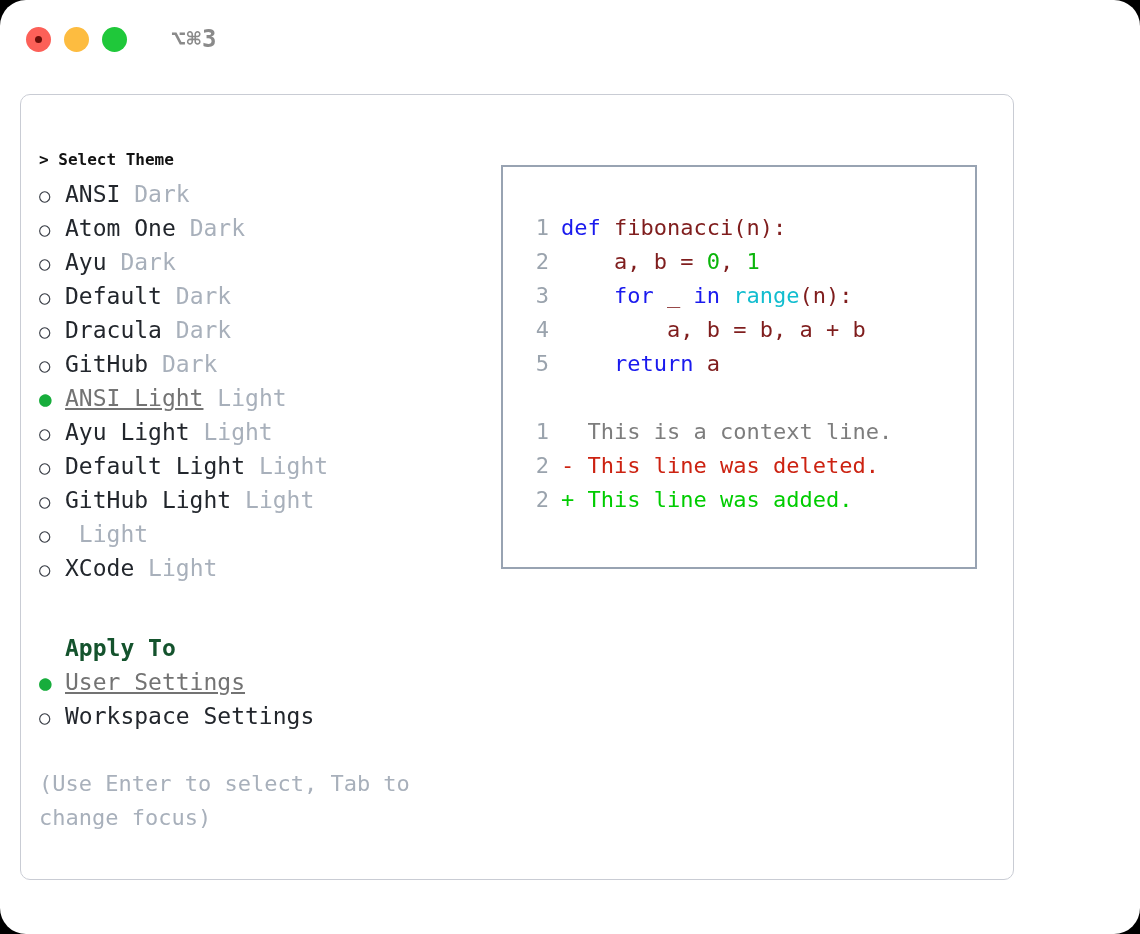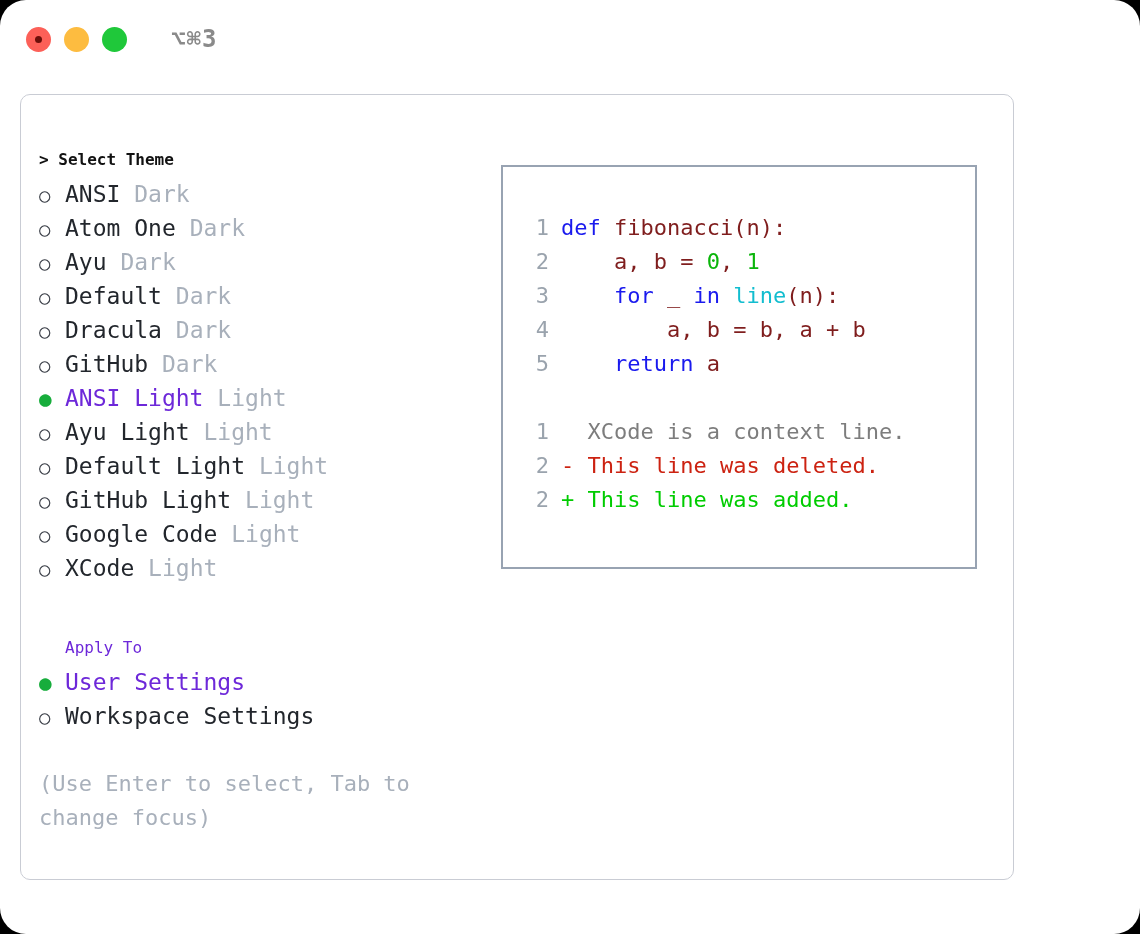--- a/index.html
+++ b/index.html
@@ -103,32 +103,33 @@
   }
   .bullet {
     width: 26px;
     flex: 0 0 26px;
     font-size: 19px;
     color: #3c4049;
     line-height: 34px;
   }
   .bullet.sel { color: #17ad3c; font-size: 21px; }
   .opt-label { color: #22262c; }
-  .opt-row.selected .opt-label { color: #6d28d9; }
+  .opt-row.selected .opt-label { color: #737373; text-decoration: underline; }
   .opt-variant { color: #a8b0bb; }
   .opt-row.selected .opt-variant { color: #a8b0bb; }
 
   .section-gap { height: 46px; }
   .sub-head {
-    font-size: 16px;
-    color: #6d28d9;
+    font-size: 23px;
+    color: #14532d;
     line-height: 34px;
     height: 34px;
     padding-left: 26px;
     white-space: pre;
+    font-weight: bold;
   }
   .hint {
     margin-top: 34px;
     font-size: 22px;
     color: #a8b0bb;
     line-height: 34px;
     width: 420px;
     white-space: pre-wrap;
   }
 
@@ -205,48 +206,48 @@
           <div class="opt-row"><span class="bullet">○</span><span class="opt-label">ANSI</span><span> </span><span class="opt-variant">Dark</span></div>
           <div class="opt-row"><span class="bullet">○</span><span class="opt-label">Atom One</span><span> </span><span class="opt-variant">Dark</span></div>
           <div class="opt-row"><span class="bullet">○</span><span class="opt-label">Ayu</span><span> </span><span class="opt-variant">Dark</span></div>
           <div class="opt-row"><span class="bullet">○</span><span class="opt-label">Default</span><span> </span><span class="opt-variant">Dark</span></div>
           <div class="opt-row"><span class="bullet">○</span><span class="opt-label">Dracula</span><span> </span><span class="opt-variant">Dark</span></div>
           <div class="opt-row"><span class="bullet">○</span><span class="opt-label">GitHub</span><span> </span><span class="opt-variant">Dark</span></div>
           <div class="opt-row selected"><span class="bullet sel">●</span><span class="opt-label">ANSI Light</span><span> </span><span class="opt-variant">Light</span></div>
           <div class="opt-row"><span class="bullet">○</span><span class="opt-label">Ayu Light</span><span> </span><span class="opt-variant">Light</span></div>
           <div class="opt-row"><span class="bullet">○</span><span class="opt-label">Default Light</span><span> </span><span class="opt-variant">Light</span></div>
           <div class="opt-row"><span class="bullet">○</span><span class="opt-label">GitHub Light</span><span> </span><span class="opt-variant">Light</span></div>
-          <div class="opt-row"><span class="bullet">○</span><span class="opt-label">Google Code</span><span> </span><span class="opt-variant">Light</span></div>
+          <div class="opt-row"><span class="bullet">○</span><span> </span><span class="opt-variant">Light</span></div>
           <div class="opt-row"><span class="bullet">○</span><span class="opt-label">XCode</span><span> </span><span class="opt-variant">Light</span></div>
         </div>
 
       <div class="section-gap"></div>
 
       <div class="sub-head">Apply To</div>
 
       <div id="apply-list">
           <div class="opt-row selected"><span class="bullet sel">●</span><span class="opt-label">User Settings</span></div>
           <div class="opt-row"><span class="bullet">○</span><span class="opt-label">Workspace Settings</span></div>
         </div>
 
       <div class="hint">(Use Enter to select, Tab to change focus)</div>
     </div>
 
     <div id="right-col">
       <div id="preview-panel">
         <div id="code-block">
             <div class="code-line"><span class="lnum">1</span><span class="code-body"><span class="tok-kw">def </span><span class="tok-id">fibonacci(n):</span></span></div>
             <div class="code-line"><span class="lnum">2</span><span class="code-body"><span class="tok-id">    a, b = </span><span class="tok-num">0</span><span class="tok-id">, </span><span class="tok-num">1</span></span></div>
-            <div class="code-line"><span class="lnum">3</span><span class="code-body"><span class="tok-id">    </span><span class="tok-kw">for</span><span class="tok-id"> _ </span><span class="tok-kw">in</span><span class="tok-id"> </span><span class="tok-fn">line</span><span class="tok-id">(n):</span></span></div>
+            <div class="code-line"><span class="lnum">3</span><span class="code-body"><span class="tok-id">    </span><span class="tok-kw">for</span><span class="tok-id"> _ </span><span class="tok-kw">in</span><span class="tok-id"> </span><span class="tok-fn">range</span><span class="tok-id">(n):</span></span></div>
             <div class="code-line"><span class="lnum">4</span><span class="code-body"><span class="tok-id">        a, b = b, a + b</span></span></div>
             <div class="code-line"><span class="lnum">5</span><span class="code-body"><span class="tok-id">    </span><span class="tok-kw">return</span><span class="tok-id"> a</span></span></div>
           </div>
         <div class="diff-gap"></div>
         <div id="diff-block">
-            <div class="code-line"><span class="lnum">1</span><span class="code-body diff-ctx"><span>  </span><span>XCode is a context line.</span></span></div>
+            <div class="code-line"><span class="lnum">1</span><span class="code-body diff-ctx"><span>  </span><span>This is a context line.</span></span></div>
             <div class="code-line"><span class="lnum">2</span><span class="code-body diff-del"><span>- </span><span>This line was deleted.</span></span></div>
             <div class="code-line"><span class="lnum">2</span><span class="code-body diff-add"><span>+ </span><span>This line was added.</span></span></div>
           </div>
       </div>
     </div>
 
   </div>
 </div>
 
 </body></html>

